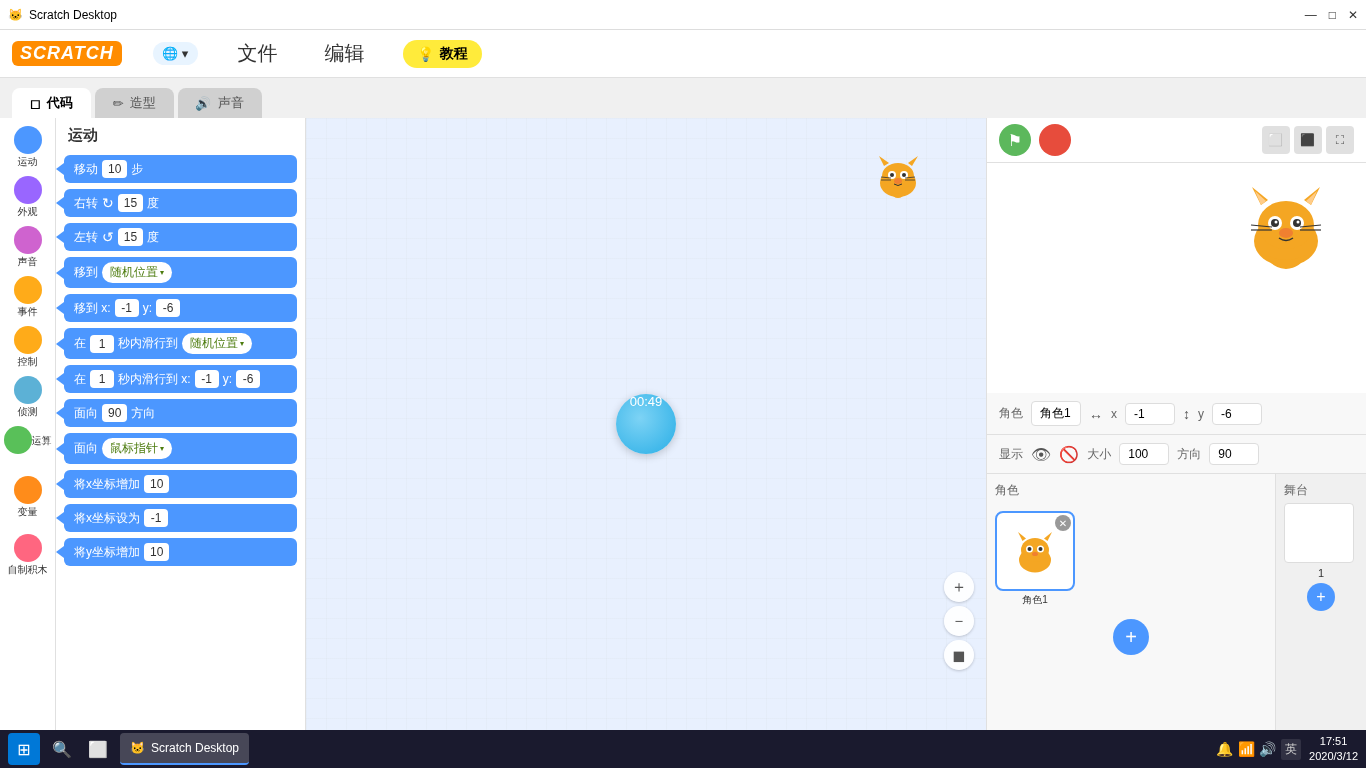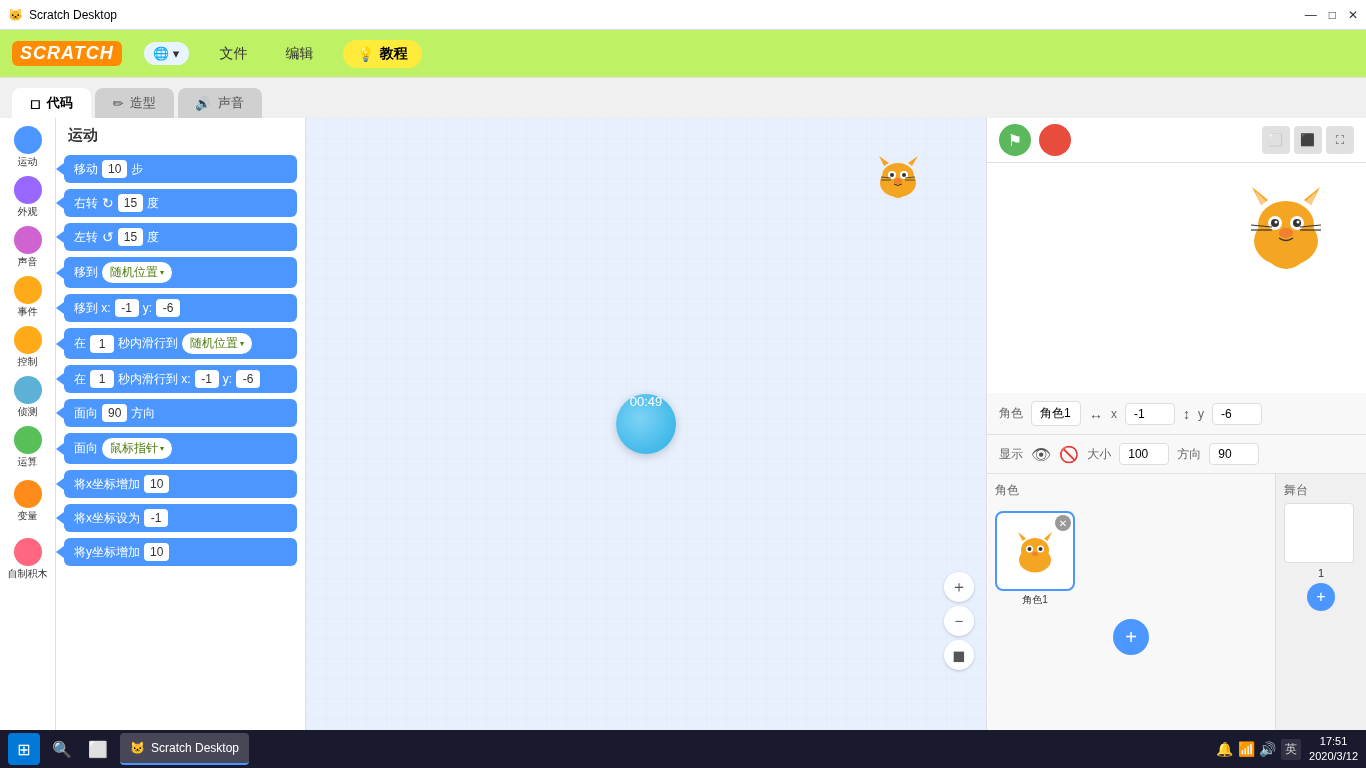--- a/index.html
+++ b/index.html
@@ -16,44 +16,44 @@
       border-bottom: 1px solid #ddd;
       font-size: 12px;
     }
     .titlebar-left { display: flex; align-items: center; gap: 6px; }
     .titlebar-right { display: flex; gap: 12px; }
     .titlebar-btn { font-size: 12px; cursor: pointer; color: #333; }
 
     
     .menubar {
       height: 48px;
-      background: #bef264;
+      background: #ffffff;
       display: flex;
       align-items: center;
       padding: 0 12px;
-      gap: 22px;
+      gap: 31px;
       border-bottom: 1px solid #e0e0e0;
     }
     .scratch-logo {
       background: #ff8c00;
       color: white;
       font-weight: bold;
       font-size: 18px;
       padding: 2px 8px;
       border-radius: 6px;
       font-style: italic;
       letter-spacing: 1px;
     }
     .menu-globe {
       display: flex; align-items: center; gap: 3px;
       background: #e8f4ff; border-radius: 20px; padding: 4px 10px;
       font-size: 13px; cursor: pointer; color: #333;
     }
     .menu-item {
-      font-size: 14px; cursor: pointer; color: #333; padding: 4px 8px;
+      font-size: 20px; cursor: pointer; color: #333; padding: 4px 8px;
     }
     .tutorials-btn {
       display: flex; align-items: center; gap: 5px;
       background: #ffeb3b; border-radius: 20px; padding: 5px 14px;
       font-size: 14px; cursor: pointer; font-weight: bold;
     }
 
     
     .tabbar {
       height: 40px;
@@ -422,21 +422,21 @@
       <span class="cat-label">事件</span>
     </div>
     <div style="display:flex;flex-direction:column;align-items:center;cursor:pointer;margin-bottom:4px">
       <div class="cat-dot" style="background:#ffab19"></div>
       <span class="cat-label">控制</span>
     </div>
     <div style="display:flex;flex-direction:column;align-items:center;cursor:pointer;margin-bottom:4px">
       <div class="cat-dot" style="background:#5cb1d6"></div>
       <span class="cat-label">侦测</span>
     </div>
-    <div style="display:flex;flex-direction:column;align-items:center;cursor:pointer;margin-bottom:8px">
+    <div style="display:flex;flex-direction:row;align-items:center;cursor:pointer;margin-bottom:16px">
       <div class="cat-dot" style="background:#59c059"></div>
       <span class="cat-label">运算</span>
     </div>
     <div style="display:flex;flex-direction:column;align-items:center;cursor:pointer;margin-bottom:12px">
       <div class="cat-dot" style="background:#ff8c1a"></div>
       <span class="cat-label">变量</span>
     </div>
     <div style="display:flex;flex-direction:column;align-items:center;cursor:pointer;margin-bottom:4px">
       <div class="cat-dot" style="background:#ff6680"></div>
       <span class="cat-label">自制积木</span>

